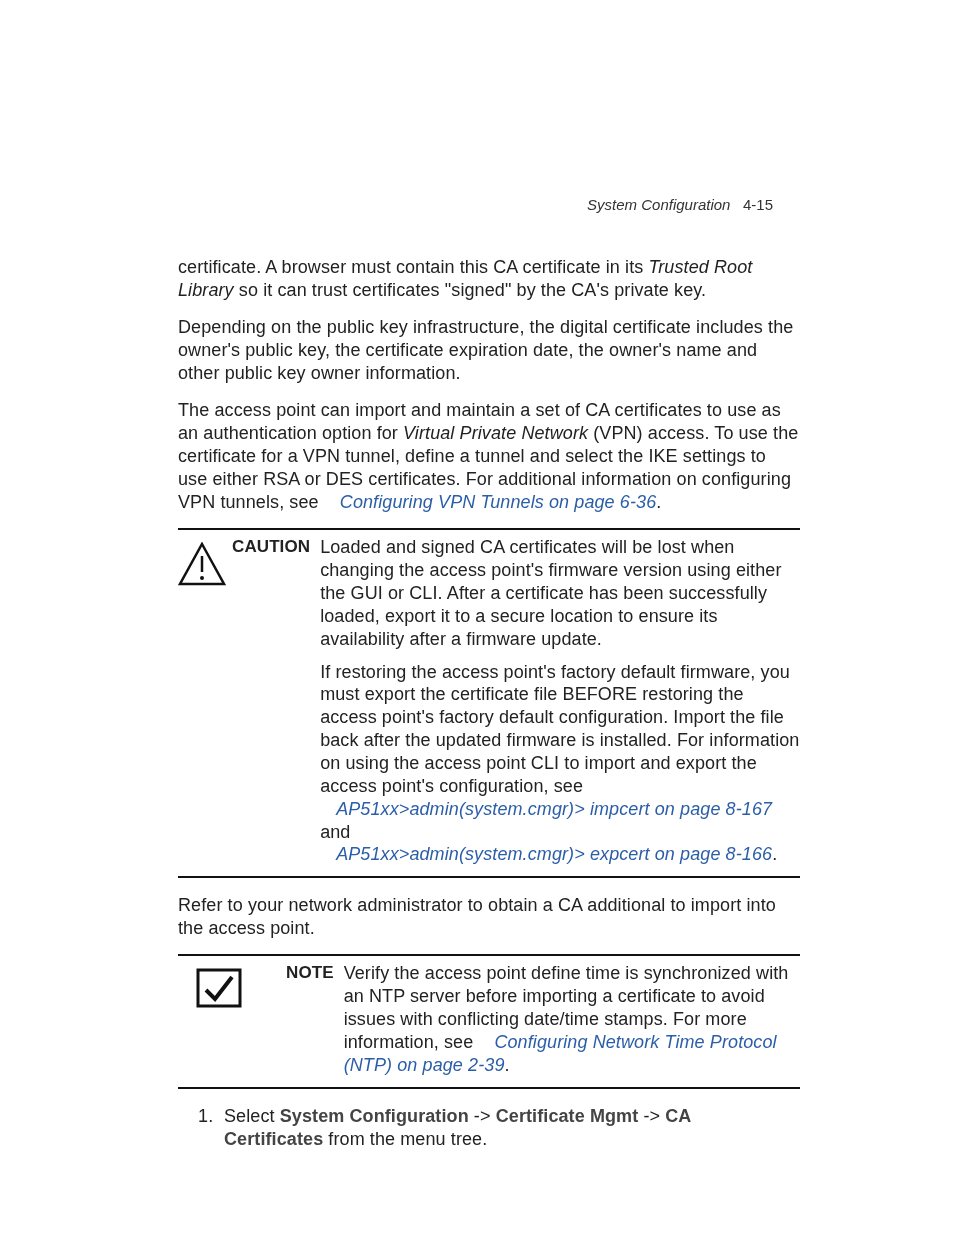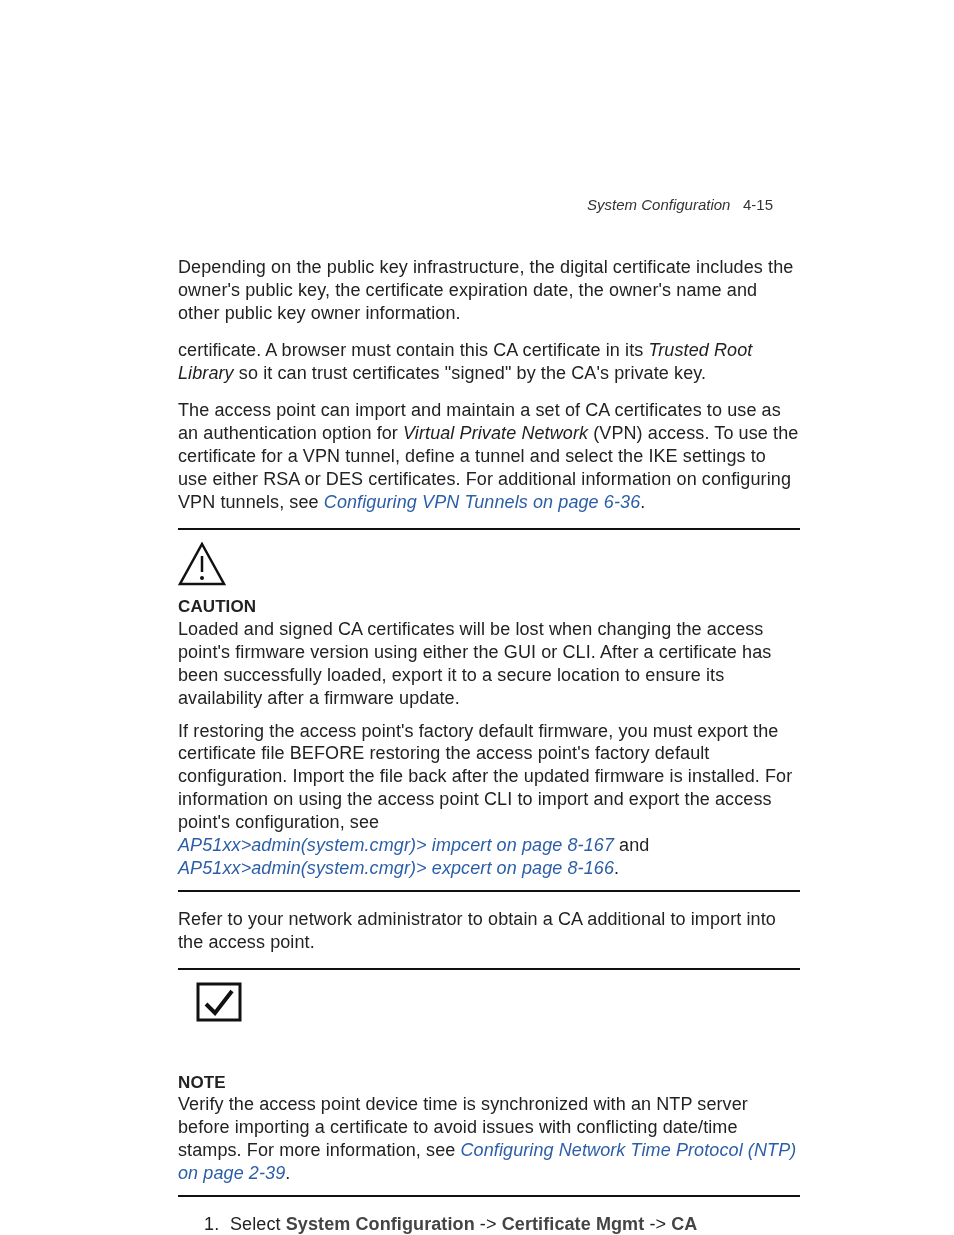--- a/index.html
+++ b/index.html
@@ -11,53 +11,53 @@
     color:#222;
   }
   .page { position:relative; width:933px; height:1235px; }
   .running-head { position:absolute; top:196px; right:160px;
     font-size:15px; color:#333; }
   .running-head .it { font-style:italic; }
   .content { position:absolute; top:256px; left:178px; width:622px;
     font-size:18px; line-height:1.28; color:#222; letter-spacing:0.1px; }
   .content p { margin:0 0 14px 0; }
   .it { font-style:italic; }
-  a.link { color:#2b5ea8; font-style:italic; text-decoration:none; }
+  a.link { color:#2b5ea8; font-style:italic; text-decoration:none;margin-left:16px; }
   .bold { font-weight:700; color:#444; }
   .callout { border-top:2px solid #111; border-bottom:2px solid #111;
     padding:6px 0; margin:4px 0 16px 0; }
-  .callout-row { display:flex; align-items:flex-start;flex-direction:column; }
+  .callout-row { display:flex; align-items:flex-start; }
   .callout-icon { width:54px; flex:0 0 54px; padding-top:6px; }
   .callout-label { font-weight:700; font-size:17px; flex:0 0 auto;
     padding-right:10px; padding-top:0px; }
   .callout-body { flex:1 1 auto; font-size:18px; line-height:1.27; }
   .callout-body p { margin:0 0 10px 0 }
   .callout-body p:last-child { margin-bottom:4px }
-  .ol { counter-reset:li; padding-left:36px; margin:16px }
+  .ol { counter-reset:li; padding-left:36px; margin:10px }
   .ol .li { position:relative; margin:0 0 10px 0; }
   .ol .li::before { counter-increment:li; content:counter(li)".";
     position:absolute; left:-26px; top:0; }
   svg { display:block }
 </style>
 </head>
 <body>
 
 <div class="page">
 
   <div class="running-head">
     <span class="it">System Configuration</span>&nbsp;&nbsp;&nbsp;<span>4-15</span>
   </div>
 
   <div class="content">
 
-    <p>Depending on the public key infrastructure, the digital certificate includes the owner's public key, the certificate expiration date, the owner's name and other public key owner information.</p>
-
     <p>
       <span>certificate. A browser must contain this CA certificate in its </span><span class="it">Trusted Root Library</span><span> so it can trust certificates "signed" by the CA's private key.</span>
     </p>
+
+    <p>Depending on the public key infrastructure, the digital certificate includes the owner's public key, the certificate expiration date, the owner's name and other public key owner information.</p>
 
     <p>
       <span>The access point can import and maintain a set of CA certificates to use as an authentication option for </span><span class="it">Virtual Private Network</span><span> (VPN) access. To use the certificate for a VPN tunnel, define a tunnel and select the IKE settings to use either RSA or DES certificates. For additional information on configuring VPN tunnels, see </span><a href="#" class="link">Configuring VPN Tunnels on page 6-36</a><span>.</span>
     </p>
 
     <div class="callout">
       <div class="callout-row">
         <div class="callout-icon">
           <svg width="48" height="44" viewBox="0 0 48 44">
             <polygon points="24,2 46,42 2,42" fill="none" stroke="#111" stroke-width="2.5"></polygon>
@@ -83,21 +83,21 @@
       <div class="callout-row">
         <div class="callout-icon" style="width:90px;flex:0 0 90px;padding-left:18px">
           <svg width="46" height="40" viewBox="0 0 46 40">
             <rect x="2" y="2" width="42" height="36" fill="none" stroke="#111" stroke-width="3"></rect>
             <path d="M10 22 L19 31 L36 9" fill="none" stroke="#111" stroke-width="4"></path>
           </svg>
         </div>
         <div class="callout-label">NOTE</div>
         <div class="callout-body">
           <p>
-            <span>Verify the access point device time is synchronized with an NTP server before importing a certificate to avoid issues with conflicting date/time stamps. For more information, see </span><a href="#" class="link">Configuring Network Time Protocol (NTP) on page 2-39</a><span>.</span>
+            <span>Verify the access point define time is synchronized with an NTP server before importing a certificate to avoid issues with conflicting date/time stamps. For more information, see </span><a href="#" class="link">Configuring Network Time Protocol (NTP) on page 2-39</a><span>.</span>
           </p>
         </div>
       </div>
     </div>
 
 
     <div class="ol">
       <p class="li">
         <span>Select </span><span class="bold">System Configuration</span><span> -&gt; </span><span class="bold">Certificate Mgmt</span><span> -&gt; </span><span class="bold">CA Certificates</span><span> from the menu tree.</span>
       </p>

